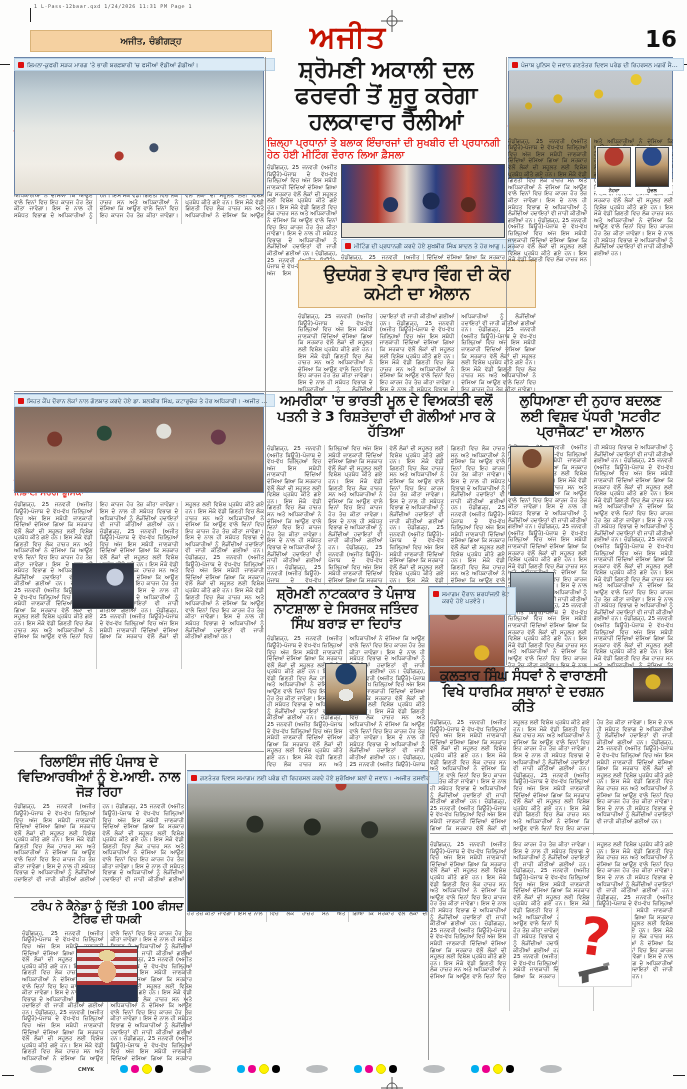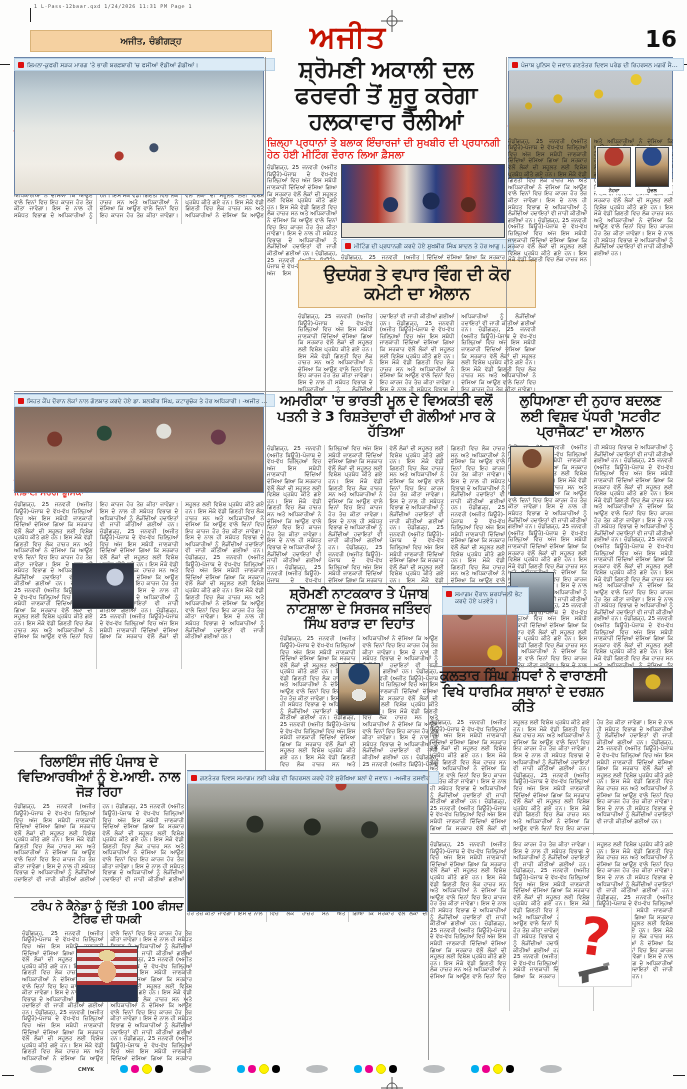--- a/index.html
+++ b/index.html
@@ -166,21 +166,21 @@
     <div style="position:relative;margin-top:4px;">
       <div class="body" style="height:228px;column-count:2;">ਚੰਡੀਗੜ੍ਹ, 25 ਜਨਵਰੀ (ਅਜੀਤ ਬਿਊਰੋ)-ਪੰਜਾਬ ਦੇ ਵੱਖ-ਵੱਖ ਜ਼ਿਲ੍ਹਿਆਂ ਵਿਚ ਅੱਜ ਇਸ ਸਬੰਧੀ ਜਾਣਕਾਰੀ ਦਿੰਦਿਆਂ ਦੱਸਿਆ ਗਿਆ ਕਿ ਸਰਕਾਰ ਵੱਲੋਂ ਲੋਕਾਂ ਦੀ ਸਹੂਲਤ ਲਈ ਵਿਸ਼ੇਸ਼ ਪ੍ਰਬੰਧ ਕੀਤੇ ਗਏ ਹਨ। ਇਸ ਮੌਕੇ ਵੱਡੀ ਗਿਣਤੀ ਵਿਚ ਲੋਕ ਹਾਜ਼ਰ ਸਨ ਅਤੇ ਅਧਿਕਾਰੀਆਂ ਨੇ ਦੱਸਿਆ ਕਿ ਆਉਣ ਵਾਲੇ ਦਿਨਾਂ ਵਿਚ ਇਹ ਕਾਰਜ ਹੋਰ ਤੇਜ਼ ਕੀਤਾ ਜਾਵੇਗਾ। ਇਸ ਦੇ ਨਾਲ ਹੀ ਸਬੰਧਤ ਵਿਭਾਗ ਦੇ ਅਧਿਕਾਰੀਆਂ ਨੂੰ ਲੋੜੀਂਦੀਆਂ ਹਦਾਇਤਾਂ ਵੀ ਜਾਰੀ ਕੀਤੀਆਂ ਗਈਆਂ ਹਨ। ਚੰਡੀਗੜ੍ਹ, 25 ਜਨਵਰੀ (ਅਜੀਤ ਬਿਊਰੋ)-ਪੰਜਾਬ ਦੇ ਵੱਖ-ਵੱਖ ਜ਼ਿਲ੍ਹਿਆਂ ਵਿਚ ਅੱਜ ਇਸ ਸਬੰਧੀ ਜਾਣਕਾਰੀ ਦਿੰਦਿਆਂ ਦੱਸਿਆ ਗਿਆ ਕਿ ਸਰਕਾਰ ਵੱਲੋਂ ਲੋਕਾਂ ਦੀ ਸਹੂਲਤ ਲਈ ਵਿਸ਼ੇਸ਼ ਪ੍ਰਬੰਧ ਕੀਤੇ ਗਏ ਹਨ। ਇਸ ਮੌਕੇ ਵੱਡੀ ਗਿਣਤੀ ਵਿਚ ਲੋਕ ਹਾਜ਼ਰ ਸਨ ਅਤੇ ਅਧਿਕਾਰੀਆਂ ਨੇ ਦੱਸਿਆ ਕਿ ਆਉਣ ਵਾਲੇ ਦਿਨਾਂ ਵਿਚ ਇਹ ਕਾਰਜ ਹੋਰ ਤੇਜ਼ ਕੀਤਾ ਜਾਵੇਗਾ। ਇਸ ਦੇ ਨਾਲ ਹੀ ਸਬੰਧਤ ਵਿਭਾਗ ਦੇ ਅਧਿਕਾਰੀਆਂ ਨੂੰ ਲੋੜੀਂਦੀਆਂ ਹਦਾਇਤਾਂ ਵੀ ਜਾਰੀ ਕੀਤੀਆਂ ਗਈਆਂ ਹਨ। ਚੰਡੀਗੜ੍ਹ, 25 ਜਨਵਰੀ (ਅਜੀਤ ਬਿਊਰੋ)-ਪੰਜਾਬ ਦੇ ਵੱਖ-ਵੱਖ ਜ਼ਿਲ੍ਹਿਆਂ ਵਿਚ ਅੱਜ ਇਸ ਸਬੰਧੀ ਜਾਣਕਾਰੀ ਦਿੰਦਿਆਂ ਦੱਸਿਆ ਗਿਆ ਕਿ ਸਰਕਾਰ ਵੱਲੋਂ ਲੋਕਾਂ ਦੀ ਸਹੂਲਤ ਲਈ ਵਿਸ਼ੇਸ਼ ਪ੍ਰਬੰਧ ਕੀਤੇ ਗਏ ਹਨ। ਇਸ ਮੌਕੇ ਵੱਡੀ ਗਿਣਤੀ ਵਿਚ ਲੋਕ ਹਾਜ਼ਰ ਸਨ ਅਤੇ ਅਧਿਕਾਰੀਆਂ ਨੇ ਦੱਸਿਆ ਕਿ ਆਉਣ ਵਾਲੇ ਦਿਨਾਂ ਵਿਚ ਇਹ ਕਾਰਜ ਹੋਰ ਤੇਜ਼ ਕੀਤਾ ਜਾਵੇਗਾ। ਇਸ ਦੇ ਨਾਲ ਹੀ ਸਬੰਧਤ ਵਿਭਾਗ ਦੇ ਅਧਿਕਾਰੀਆਂ ਨੂੰ ਲੋੜੀਂਦੀਆਂ ਹਦਾਇਤਾਂ ਵੀ ਜਾਰੀ ਕੀਤੀਆਂ ਗਈਆਂ ਹਨ। ਚੰਡੀਗੜ੍ਹ, 25 ਜਨਵਰੀ (ਅਜੀਤ ਬਿਊਰੋ)-ਪੰਜਾਬ ਦੇ ਵੱਖ-ਵੱਖ ਜ਼ਿਲ੍ਹਿਆਂ ਵਿਚ ਅੱਜ ਇਸ ਸਬੰਧੀ ਜਾਣਕਾਰੀ ਦਿੰਦਿਆਂ ਦੱਸਿਆ ਗਿਆ ਕਿ ਸਰਕਾਰ ਵੱਲੋਂ ਲੋਕਾਂ ਦੀ ਸਹੂਲਤ ਲਈ ਵਿਸ਼ੇਸ਼ ਪ੍ਰਬੰਧ ਕੀਤੇ ਗਏ ਹਨ। ਇਸ ਮੌਕੇ ਵੱਡੀ ਗਿਣਤੀ ਵਿਚ ਲੋਕ ਹਾਜ਼ਰ ਸਨ ਅਤੇ ਅਧਿਕਾਰੀਆਂ ਨੇ ਦੱਸਿਆ ਕਿ ਆਉਣ ਵਾਲੇ ਦਿਨਾਂ ਵਿਚ ਇਹ ਕਾਰਜ ਹੋਰ ਤੇਜ਼ ਕੀਤਾ ਜਾਵੇਗਾ। ਇਸ ਦੇ ਨਾਲ ਹੀ ਸਬੰਧਤ ਵਿਭਾਗ ਦੇ ਅਧਿਕਾਰੀਆਂ ਨੂੰ ਲੋੜੀਂਦੀਆਂ ਹਦਾਇਤਾਂ ਵੀ ਜਾਰੀ ਕੀਤੀਆਂ ਗਈਆਂ ਹਨ। ਚੰਡੀਗੜ੍ਹ, 25 ਜਨਵਰੀ (ਅਜੀਤ ਬਿਊਰੋ)-ਪੰਜਾਬ ਦੇ ਵੱਖ-ਵੱਖ ਜ਼ਿਲ੍ਹਿਆਂ ਵਿਚ ਅੱਜ ਇਸ ਸਬੰਧੀ ਜਾਣਕਾਰੀ ਦਿੰਦਿਆਂ ਦੱਸਿਆ ਗਿਆ ਕਿ ਸਰਕਾਰ ਵੱਲੋਂ ਲੋਕਾਂ ਦੀ ਸਹੂਲਤ ਲਈ ਵਿਸ਼ੇਸ਼ ਪ੍ਰਬੰਧ ਕੀਤੇ ਗਏ ਹਨ। ਇਸ ਮੌਕੇ ਵੱਡੀ ਗਿਣਤੀ ਵਿਚ ਲੋਕ ਹਾਜ਼ਰ ਸਨ ਅਤੇ ਅਧਿਕਾਰੀਆਂ ਨੇ ਦੱਸਿਆ ਕਿ ਆਉਣ ਵਾਲੇ ਦਿਨਾਂ ਵਿਚ ਇਹ ਕਾਰਜ ਹੋਰ ਤੇਜ਼ ਕੀਤਾ ਜਾਵੇਗਾ। ਇਸ ਦੇ ਨਾਲ ਹੀ ਸਬੰਧਤ ਵਿਭਾਗ ਦੇ ਅਧਿਕਾਰੀਆਂ ਨੂੰ ਲੋੜੀਂਦੀਆਂ ਹਦਾਇਤਾਂ ਵੀ ਜਾਰੀ ਕੀਤੀਆਂ ਗਈਆਂ ਹਨ। ਚੰਡੀਗੜ੍ਹ, 25 ਜਨਵਰੀ (ਅਜੀਤ ਬਿਊਰੋ)-ਪੰਜਾਬ ਦੇ ਵੱਖ-ਵੱਖ ਜ਼ਿਲ੍ਹਿਆਂ ਵਿਚ ਅੱਜ ਇਸ ਸਬੰਧੀ ਜਾਣਕਾਰੀ ਦਿੰਦਿਆਂ ਦੱਸਿਆ ਗਿਆ ਕਿ ਸਰਕਾਰ ਵੱਲੋਂ ਲੋਕਾਂ ਦੀ ਸਹੂਲਤ ਲਈ ਵਿਸ਼ੇਸ਼ ਪ੍ਰਬੰਧ ਕੀਤੇ ਗਏ ਹਨ। ਇਸ ਮੌਕੇ ਵੱਡੀ ਗਿਣਤੀ ਵਿਚ ਲੋਕ ਹਾਜ਼ਰ ਸਨ ਅਤੇ ਅਧਿਕਾਰੀਆਂ ਨੇ ਦੱਸਿਆ ਕਿ ਆਉਣ ਵਾਲੇ ਦਿਨਾਂ ਵਿਚ ਇਹ ਕਾਰਜ ਹੋਰ ਤੇਜ਼ ਕੀਤਾ ਜਾਵੇਗਾ। ਇਸ ਦੇ ਨਾਲ ਹੀ ਸਬੰਧਤ ਵਿਭਾਗ ਦੇ ਅਧਿਕਾਰੀਆਂ ਨੂੰ ਲੋੜੀਂਦੀਆਂ ਹਦਾਇਤਾਂ ਵੀ ਜਾਰੀ ਕੀਤੀਆਂ ਗਈਆਂ ਹਨ। </div>
       <div class="photo abs" style="left:2px;top:2px;width:44px;height:50px;background:
            radial-gradient(circle at 50% 24%, #7a4a32 0 9px, rgba(0,0,0,0) 10px),
            linear-gradient(180deg,#e8ddc8 0%,#c8a276 50%,#5a4632 100%);"></div>
       <div class="photo abs" style="left:2px;top:128px;width:44px;height:40px;background:
            linear-gradient(180deg,#b8c4cc 0%,#8a96a0 40%,#5a646e 100%);"></div>
     </div>
   </div>
 
-  <div class="abs" style="left:280px;top:586px;width:238px;height:180px;">
+  <div class="abs" style="left:267px;top:586px;width:238px;height:180px;">
     <div style="display:flex;gap:4px;">
       <div style="width:158px;">
         <div class="hl" style="font-size:13.5px;">ਸ਼੍ਰੋਮਣੀ ਨਾਟਕਕਾਰ ਤੇ ਪੰਜਾਬ ਨਾਟਸ਼ਾਲਾ ਦੇ ਸਿਰਜਕ ਜਤਿੰਦਰ ਸਿੰਘ ਬਰਾੜ ਦਾ ਦਿਹਾਂਤ</div>
         <div style="position:relative;margin-top:4px;">
           <div class="body" style="height:132px;column-count:2;">ਚੰਡੀਗੜ੍ਹ, 25 ਜਨਵਰੀ (ਅਜੀਤ ਬਿਊਰੋ)-ਪੰਜਾਬ ਦੇ ਵੱਖ-ਵੱਖ ਜ਼ਿਲ੍ਹਿਆਂ ਵਿਚ ਅੱਜ ਇਸ ਸਬੰਧੀ ਜਾਣਕਾਰੀ ਦਿੰਦਿਆਂ ਦੱਸਿਆ ਗਿਆ ਕਿ ਸਰਕਾਰ ਵੱਲੋਂ ਲੋਕਾਂ ਦੀ ਸਹੂਲਤ ਲਈ ਵਿਸ਼ੇਸ਼ ਪ੍ਰਬੰਧ ਕੀਤੇ ਗਏ ਹਨ। ਇਸ ਮੌਕੇ ਵੱਡੀ ਗਿਣਤੀ ਵਿਚ ਲੋਕ ਹਾਜ਼ਰ ਸਨ ਅਤੇ ਅਧਿਕਾਰੀਆਂ ਨੇ ਦੱਸਿਆ ਕਿ ਆਉਣ ਵਾਲੇ ਦਿਨਾਂ ਵਿਚ ਇਹ ਕਾਰਜ ਹੋਰ ਤੇਜ਼ ਕੀਤਾ ਜਾਵੇਗਾ। ਇਸ ਦੇ ਨਾਲ ਹੀ ਸਬੰਧਤ ਵਿਭਾਗ ਦੇ ਅਧਿਕਾਰੀਆਂ ਨੂੰ ਲੋੜੀਂਦੀਆਂ ਹਦਾਇਤਾਂ ਵੀ ਜਾਰੀ ਕੀਤੀਆਂ ਗਈਆਂ ਹਨ। ਚੰਡੀਗੜ੍ਹ, 25 ਜਨਵਰੀ (ਅਜੀਤ ਬਿਊਰੋ)-ਪੰਜਾਬ ਦੇ ਵੱਖ-ਵੱਖ ਜ਼ਿਲ੍ਹਿਆਂ ਵਿਚ ਅੱਜ ਇਸ ਸਬੰਧੀ ਜਾਣਕਾਰੀ ਦਿੰਦਿਆਂ ਦੱਸਿਆ ਗਿਆ ਕਿ ਸਰਕਾਰ ਵੱਲੋਂ ਲੋਕਾਂ ਦੀ ਸਹੂਲਤ ਲਈ ਵਿਸ਼ੇਸ਼ ਪ੍ਰਬੰਧ ਕੀਤੇ ਗਏ ਹਨ। ਇਸ ਮੌਕੇ ਵੱਡੀ ਗਿਣਤੀ ਵਿਚ ਲੋਕ ਹਾਜ਼ਰ ਸਨ ਅਤੇ ਅਧਿਕਾਰੀਆਂ ਨੇ ਦੱਸਿਆ ਕਿ ਆਉਣ ਵਾਲੇ ਦਿਨਾਂ ਵਿਚ ਇਹ ਕਾਰਜ ਹੋਰ ਤੇਜ਼ ਕੀਤਾ ਜਾਵੇਗਾ। ਇਸ ਦੇ ਨਾਲ ਹੀ ਸਬੰਧਤ ਵਿਭਾਗ ਦੇ ਅਧਿਕਾਰੀਆਂ ਨੂੰ ਲੋੜੀਂਦੀਆਂ ਹਦਾਇਤਾਂ ਵੀ ਜਾਰੀ ਕੀਤੀਆਂ ਗਈਆਂ ਹਨ। ਚੰਡੀਗੜ੍ਹ, 25 ਜਨਵਰੀ (ਅਜੀਤ ਬਿਊਰੋ)-ਪੰਜਾਬ ਦੇ ਵੱਖ-ਵੱਖ ਜ਼ਿਲ੍ਹਿਆਂ ਵਿਚ ਅੱਜ ਇਸ ਸਬੰਧੀ ਜਾਣਕਾਰੀ ਦਿੰਦਿਆਂ ਦੱਸਿਆ ਗਿਆ ਕਿ ਸਰਕਾਰ ਵੱਲੋਂ ਲੋਕਾਂ ਦੀ ਸਹੂਲਤ ਲਈ ਵਿਸ਼ੇਸ਼ ਪ੍ਰਬੰਧ ਕੀਤੇ ਗਏ ਹਨ। ਇਸ ਮੌਕੇ ਵੱਡੀ ਗਿਣਤੀ ਵਿਚ ਲੋਕ ਹਾਜ਼ਰ ਸਨ ਅਤੇ ਅਧਿਕਾਰੀਆਂ ਨੇ ਦੱਸਿਆ ਕਿ ਆਉਣ ਵਾਲੇ ਦਿਨਾਂ ਵਿਚ ਇਹ ਕਾਰਜ ਹੋਰ ਤੇਜ਼ ਕੀਤਾ ਜਾਵੇਗਾ। ਇਸ ਦੇ ਨਾਲ ਹੀ ਸਬੰਧਤ ਵਿਭਾਗ ਦੇ ਅਧਿਕਾਰੀਆਂ ਨੂੰ ਲੋੜੀਂਦੀਆਂ ਹਦਾਇਤਾਂ ਵੀ ਜਾਰੀ ਕੀਤੀਆਂ ਗਈਆਂ ਹਨ। ਚੰਡੀਗੜ੍ਹ, 25 ਜਨਵਰੀ (ਅਜੀਤ ਬਿਊਰੋ)-ਪੰਜਾਬ ਦੇ ਵੱਖ-ਵੱਖ ਜ਼ਿਲ੍ਹਿਆਂ ਵਿਚ ਅੱਜ ਇਸ ਸਬੰਧੀ ਜਾਣਕਾਰੀ ਦਿੰਦਿਆਂ ਦੱਸਿਆ ਗਿਆ ਕਿ ਸਰਕਾਰ ਵੱਲੋਂ ਲੋਕਾਂ ਦੀ ਸਹੂਲਤ ਲਈ ਵਿਸ਼ੇਸ਼ ਪ੍ਰਬੰਧ ਕੀਤੇ ਗਏ ਹਨ। ਇਸ ਮੌਕੇ ਵੱਡੀ ਗਿਣਤੀ ਵਿਚ ਲੋਕ ਹਾਜ਼ਰ ਸਨ ਅਤੇ ਅਧਿਕਾਰੀਆਂ ਨੇ ਦੱਸਿਆ ਕਿ ਆਉਣ ਵਾਲੇ ਦਿਨਾਂ ਵਿਚ ਇਹ ਕਾਰਜ ਹੋਰ ਤੇਜ਼ ਕੀਤਾ ਜਾਵੇਗਾ। ਇਸ ਦੇ ਨਾਲ ਹੀ ਸਬੰਧਤ ਵਿਭਾਗ ਦੇ ਅਧਿਕਾਰੀਆਂ ਨੂੰ ਲੋੜੀਂਦੀਆਂ ਹਦਾਇਤਾਂ ਵੀ ਜਾਰੀ ਕੀਤੀਆਂ ਗਈਆਂ ਹਨ। </div>
           <div class="photo abs" style="left:58px;top:28px;width:42px;height:52px;background:
                radial-gradient(ellipse 12px 10px at 50% 62%, #e8e8e4 0 60%, rgba(0,0,0,0) 61%),
                radial-gradient(circle at 50% 20%, #20406a 0 10px, rgba(0,0,0,0) 11px),
                linear-gradient(180deg,#d8d0c0 0%,#b89a74 55%,#3a3026 100%);"></div>
         </div>

